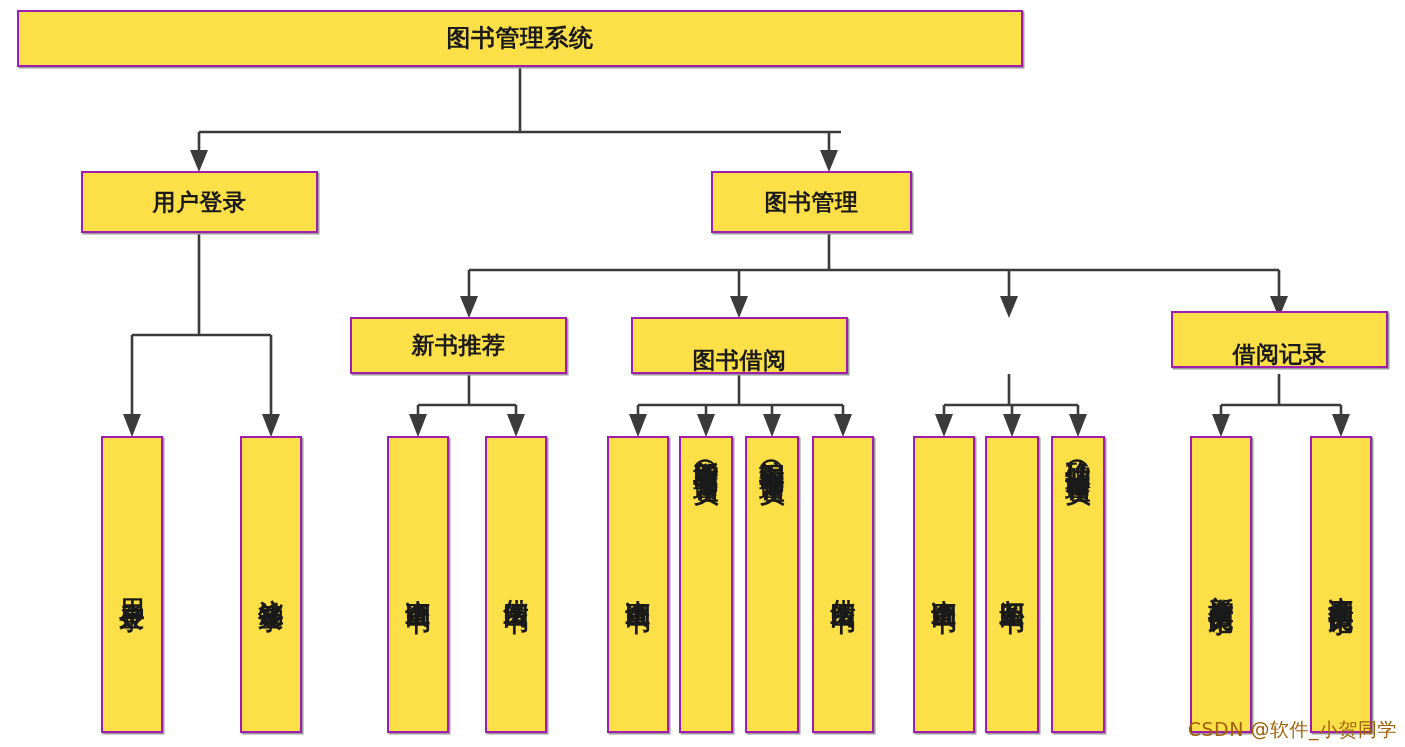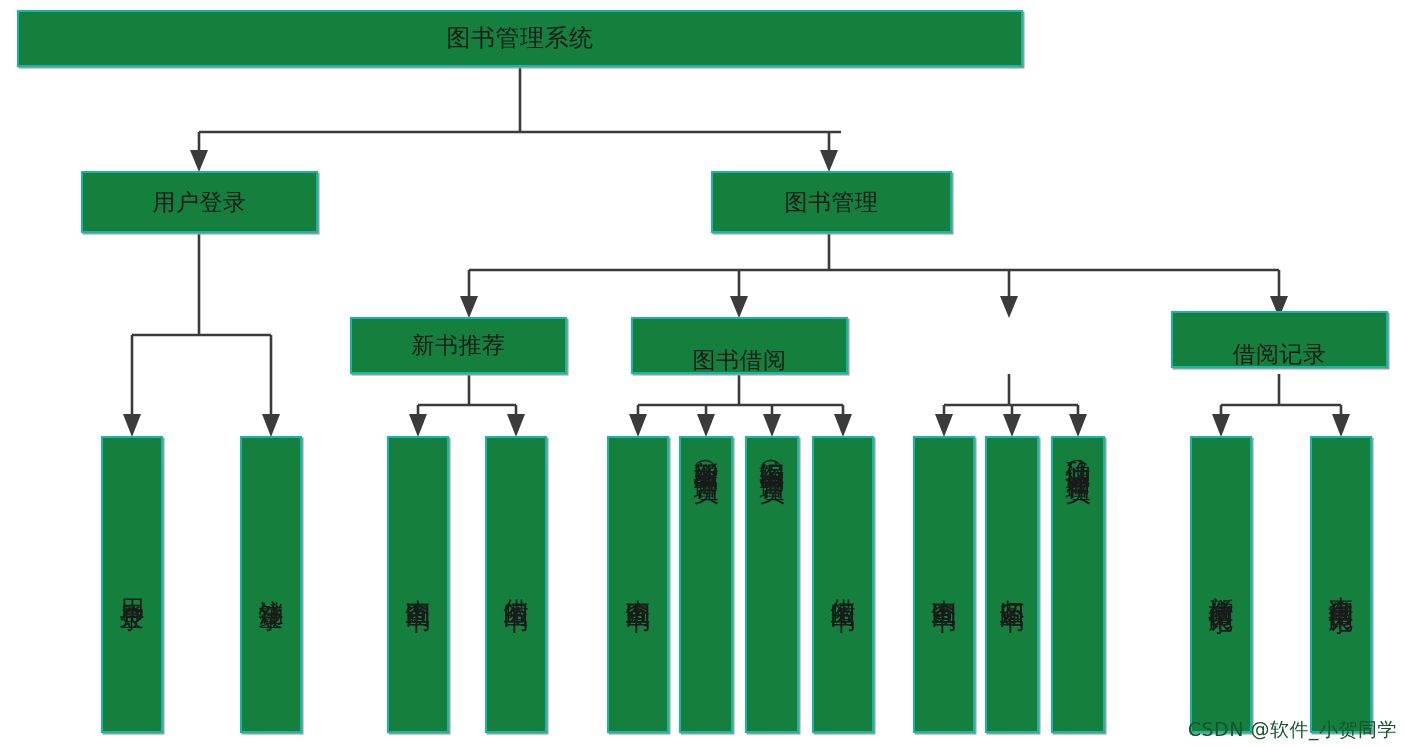--- a/index.html
+++ b/index.html
@@ -13,27 +13,28 @@
   #canvas {
     position: relative;
     width: 1405px;
     height: 747px;
     background: #ffffff;
     overflow: hidden;
   }
   .node {
     position: absolute;
     box-sizing: border-box;
-    background: #15803d;
-    border: 2px solid #14b8a6;
+    background: #fde047;
+    border: 2px solid #a21caf;
     box-shadow: 1.5px 1.5px 0 0 #9a9a9a;
     display: flex;
     align-items: center;
     justify-content: center;
     color: #1a1a1a;
+    font-weight: bold;
   }
   .node .label {
     display: block;
     text-align: center;
     line-height: 1.05;
     letter-spacing: 0.5px;
   }
   .node.horiz .label {
     font-size: 23px;
   }
@@ -74,21 +75,21 @@
     fill: none;
   }
   .wire-head {
     fill: #3b3b3b;
   }
   #watermark {
     position: absolute;
     right: 8px;
     bottom: 4px;
     font-size: 19px;
-    color: #14532d;
+    color: #a16207;
     letter-spacing: 0.5px;
     white-space: nowrap;
     font-family: "DejaVu Sans", "Liberation Sans", sans-serif;
   }
 </style>
 </head>
 <body>
 
 <div id="canvas">
 
@@ -170,21 +171,21 @@
   </svg>
 
   <div class="node root horiz" style="left:17px; top:10px; width:1006px; height:57px;">
     <span class="label">图书管理系统</span>
   </div>
 
   <div class="node horiz" style="left:81px; top:171px; width:237px; height:62px;">
     <span class="label">用户登录</span>
   </div>
 
-  <div class="node horiz" style="left:711px; top:171px; width:241px; height:62px;">
+  <div class="node horiz" style="left:711px; top:171px; width:201px; height:62px;">
     <span class="label">图书管理</span>
   </div>
 
   <div class="node horiz" style="left:350px; top:317px; width:217px; height:57px;">
     <span class="label">新书推荐</span>
   </div>
 
   <div class="node horiz" style="left:631px; top:317px; width:217px; height:57px;align-items:flex-end;">
     <span class="label">图书借阅</span>
   </div>

